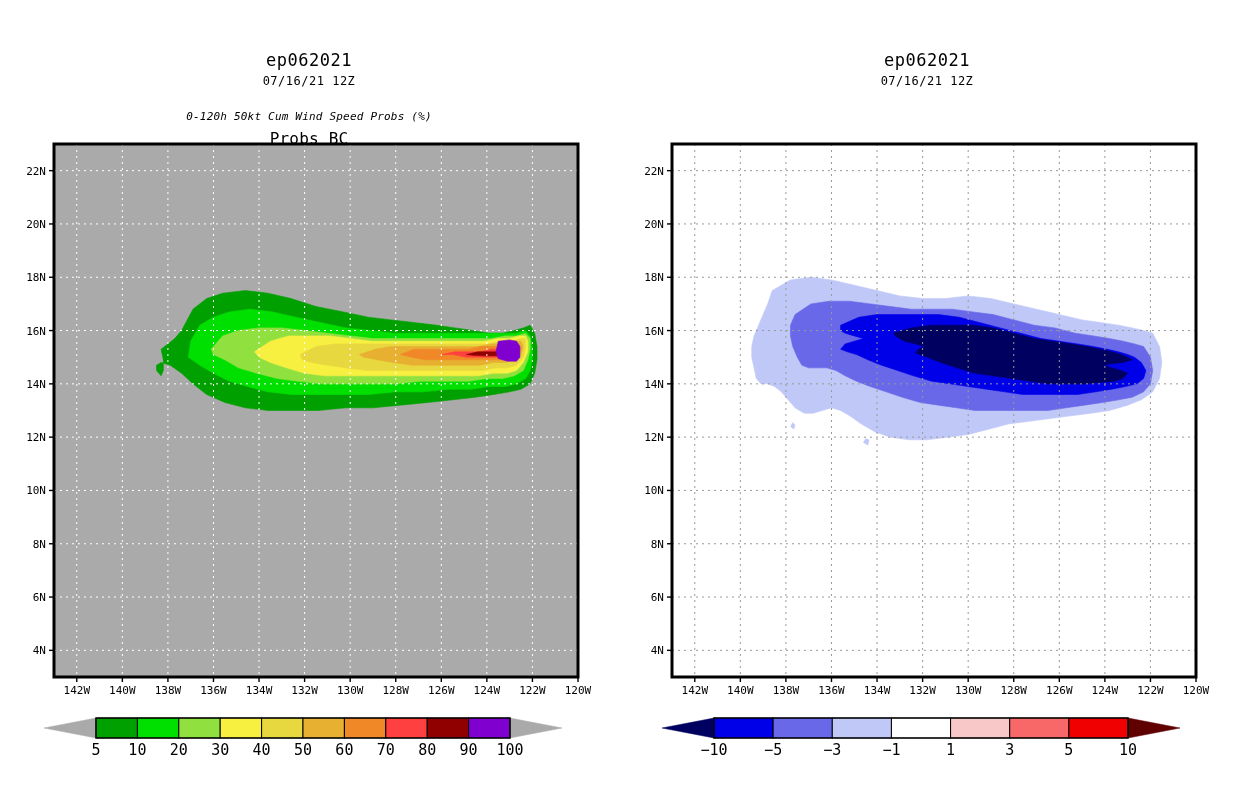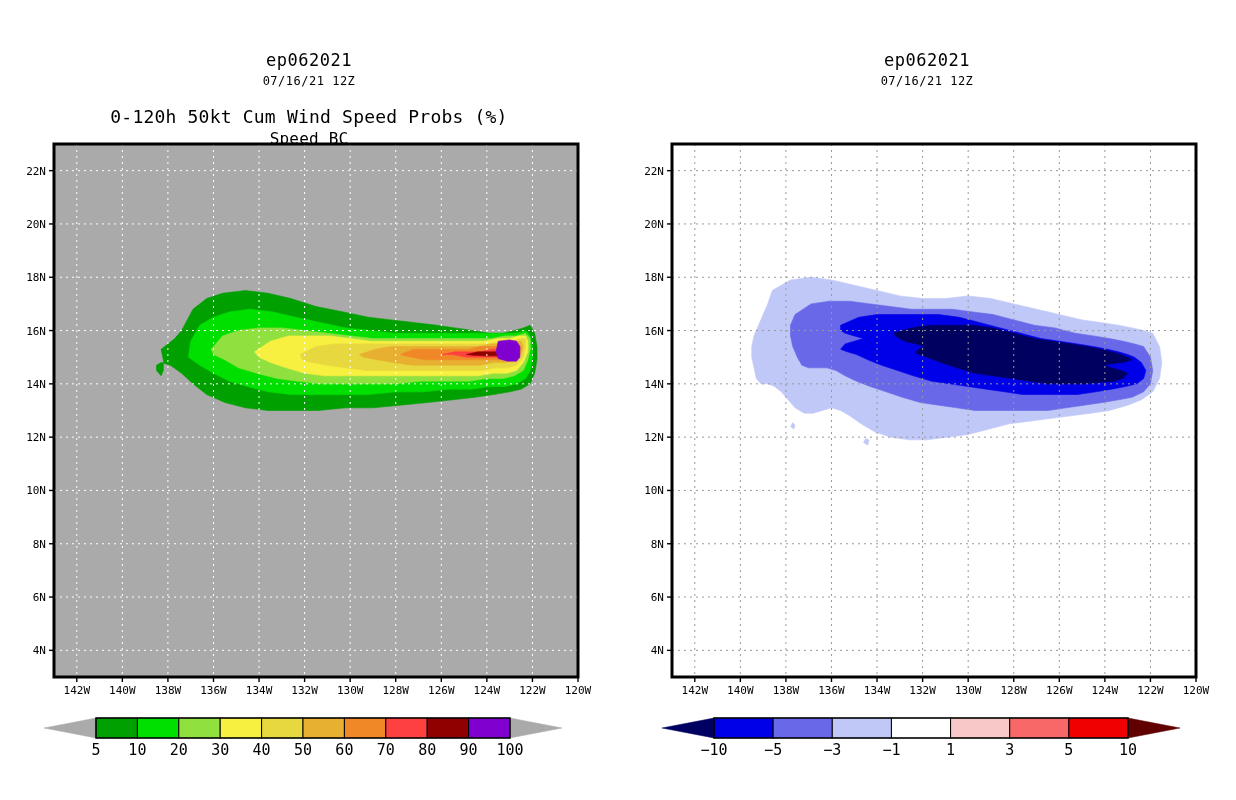--- a/index.html
+++ b/index.html
@@ -10,42 +10,42 @@
     color:#000000;
   }
   .page{position:relative;width:1236px;height:800px;}
   .panel{position:absolute;top:0;width:618px;height:800px;}
   .panel-left{left:0;}
   .panel-right{left:618px;}
 
   .titles{position:absolute;left:0;top:12px;width:618px;text-align:center;margin-top:28px;}
   .title-storm{font-size:17px;line-height:21px;letter-spacing:0.5px;margin-top:10px;}
   .title-date{font-size:12px;line-height:21px;letter-spacing:0.5px;}
-  .title-main{font-size:18px;line-height:22px;margin-top:14px;letter-spacing:0.2px;}
+  .title-main{font-size:11px;line-height:22px;margin-top:14px;letter-spacing:0.2px;font-style:italic;}
   .title-sub{font-size:16px;line-height:22px;letter-spacing:0.2px;}
 
   .plotwrap{position:absolute;left:0;top:136px;width:618px;height:560px;}
   .cbarwrap{position:absolute;left:0;top:700px;width:618px;height:70px;}
 
   svg{display:block;}
   .axis-text{font-family:"DejaVu Sans Mono","Liberation Mono",monospace;font-size:11px;fill:#000000;}
   .cbar-text{font-family:"DejaVu Sans Mono","Liberation Mono",monospace;font-size:15px;fill:#000000;}
 </style>
 </head>
 <body>
 
 <div class="page">
 
   <div class="panel panel-left">
 
     <div class="titles">
       <div class="title-storm">ep062021</div>
       <div class="title-date">07/16/21 12Z</div>
       <div class="title-main">0-120h 50kt Cum Wind Speed Probs (%)</div>
-      <div class="title-sub">Speed BC</div>
+      <div class="title-sub">Probs BC</div>
     </div>
 
     <div class="plotwrap">
       <svg id="svg-plot-left" width="618" height="560">
           <rect x="54" y="8" width="524" height="533" fill="#aaaaaa"></rect>
           <defs>
             <clipPath id="svg-plot-left-clip">
               <rect x="54" y="8" width="524" height="533"></rect>
             </clipPath>
           </defs>

